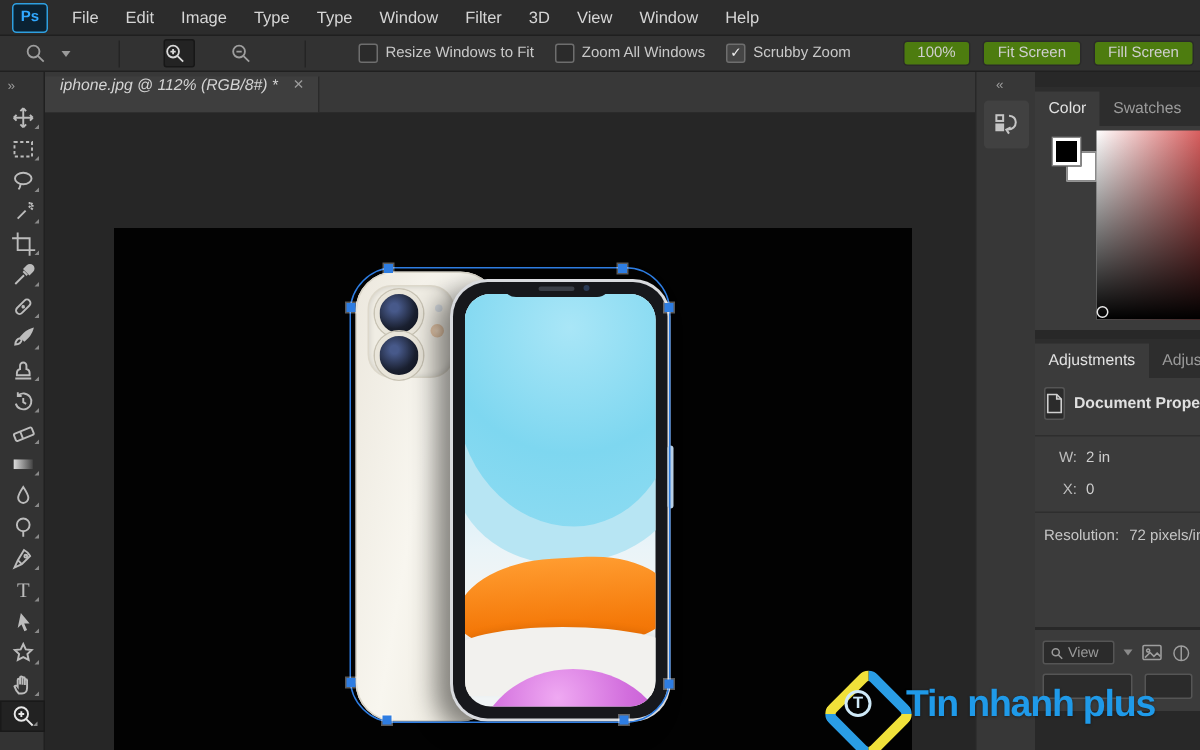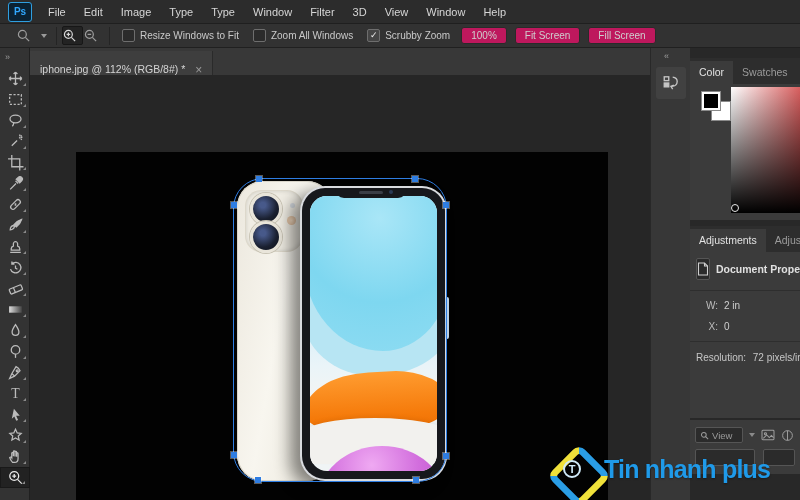--- a/index.html
+++ b/index.html
@@ -9,51 +9,51 @@
   .abs{position:absolute;}
   
   .menubar{left:0;top:0;width:800px;height:24px;background:#2c2c2c;
            display:flex;align-items:center;border-bottom:1px solid #1f1f1f;box-sizing:border-box;}
   .ps-badge{width:22px;height:18px;margin:0 7px 0 8px;background:#0b2233;border:1px solid #2f9fe0;
             border-radius:3px;color:#31a8ff;font-size:10px;font-weight:bold;
             display:flex;align-items:center;justify-content:center;}
   .menu-item{color:#d6d6d6;font-size:11px;padding:0 9px;line-height:24px;cursor:default;}
   
   .optionsbar{left:0;top:24px;width:800px;height:24px;background:#323232;
-              display:flex;align-items:center;border-bottom:1px solid #202020;box-sizing:border-box;}
+              display:flex;align-items:center;border-bottom:1px solid #202020;box-sizing:border-box;justify-content:space-between;}
   .opt-sep{width:1px;height:18px;background:#242424;margin:0 5px;}
   .tool-chip{display:flex;align-items:center;margin-left:12px;padding:1px 4px;}
   .caret-down{width:0;height:0;border-left:3px solid transparent;border-right:3px solid transparent;
               border-top:4px solid #9a9a9a;margin-left:4px;}
   .zoom-btn{width:21px;height:19px;display:flex;align-items:center;justify-content:center;border-radius:2px;}
   .zoom-btn.pressed{background:#232323;border:1px solid #171717;box-sizing:border-box;}
   .checkbox-row{display:flex;align-items:center;margin:0 7px;}
   .checkbox{width:11px;height:11px;border:1px solid #6e6e6e;background:#2b2b2b;border-radius:2px;
             margin-right:5px;display:flex;align-items:center;justify-content:center;
             color:#eee;font-size:9px;line-height:9px;}
   .checkbox.checked{background:#454545;}
   .checkbox .mark{visibility:hidden;}
   .checkbox.checked .mark{visibility:visible;}
   .opt-label{color:#c9c9c9;font-size:10px;white-space:nowrap;}
-  .opt-btn{background:#be185d;border:1px solid #2a2a2a;border-radius:3px;color:#cfcfcf;
+  .opt-btn{background:#4d7c0f;border:1px solid #2a2a2a;border-radius:3px;color:#cfcfcf;
            font-size:10px;padding:2px 9px;margin:0 4px;font-family:inherit;white-space:nowrap;}
   
   .toolbar{left:0;top:48px;width:30px;height:452px;background:#333333;border-right:1px solid #202020;
            box-sizing:border-box;}
   .tb-collapse{display:block;color:#9a9a9a;font-size:9px;letter-spacing:-1px;padding:4px 0 6px 5px;}
   .tool{width:30px;height:21px;display:flex;align-items:center;justify-content:center;
         position:relative;color:#bcbcbc;}
   .tool svg{display:block;}
   .tool::after{content:"";position:absolute;right:4px;bottom:3px;width:0;height:0;
                border-left:3px solid transparent;border-bottom:3px solid #8a8a8a;}
   .tool.active{background:#222222;border:1px solid #191919;box-sizing:border-box;color:#e8e8e8;}
   
   .tabstrip{left:30px;top:48px;width:620px;height:27px;background:#383838;box-sizing:border-box;}
   .doc-tab{position:absolute;left:0;top:3px;height:24px;background:#3e3e3e;border-right:1px solid #2a2a2a;
-           display:flex;align-items:flex-end;padding:0 10px;}
+           display:flex;align-items:flex-start;padding:0 10px;font-style:italic;}
   .doc-tab-title{color:#d4d4d4;font-size:10.5px;white-space:nowrap;}
   .tab-close{color:#9a9a9a;font-size:12px;margin-left:10px;line-height:10px;}
   .pasteboard{left:30px;top:75px;width:620px;height:425px;background:#262626;}
   .canvas-image{left:76px;top:152px;width:532px;height:348px;background:#020202;overflow:hidden;}
   
   .phone-back{left:237px;top:181px;width:96px;height:300px;border-radius:26px;
               background:linear-gradient(100deg,#ece8de 0%,#f8f6ef 45%,#e8e4d8 100%);
               box-shadow:inset 0 0 0 1px #d9d5c9;}
   .camera-module{position:absolute;left:9px;top:10px;width:56px;height:60px;border-radius:15px;
                  background:#f0ede4;box-shadow:inset 0 0 4px rgba(0,0,0,.15),0 0 0 1px #ddd8cb;}

